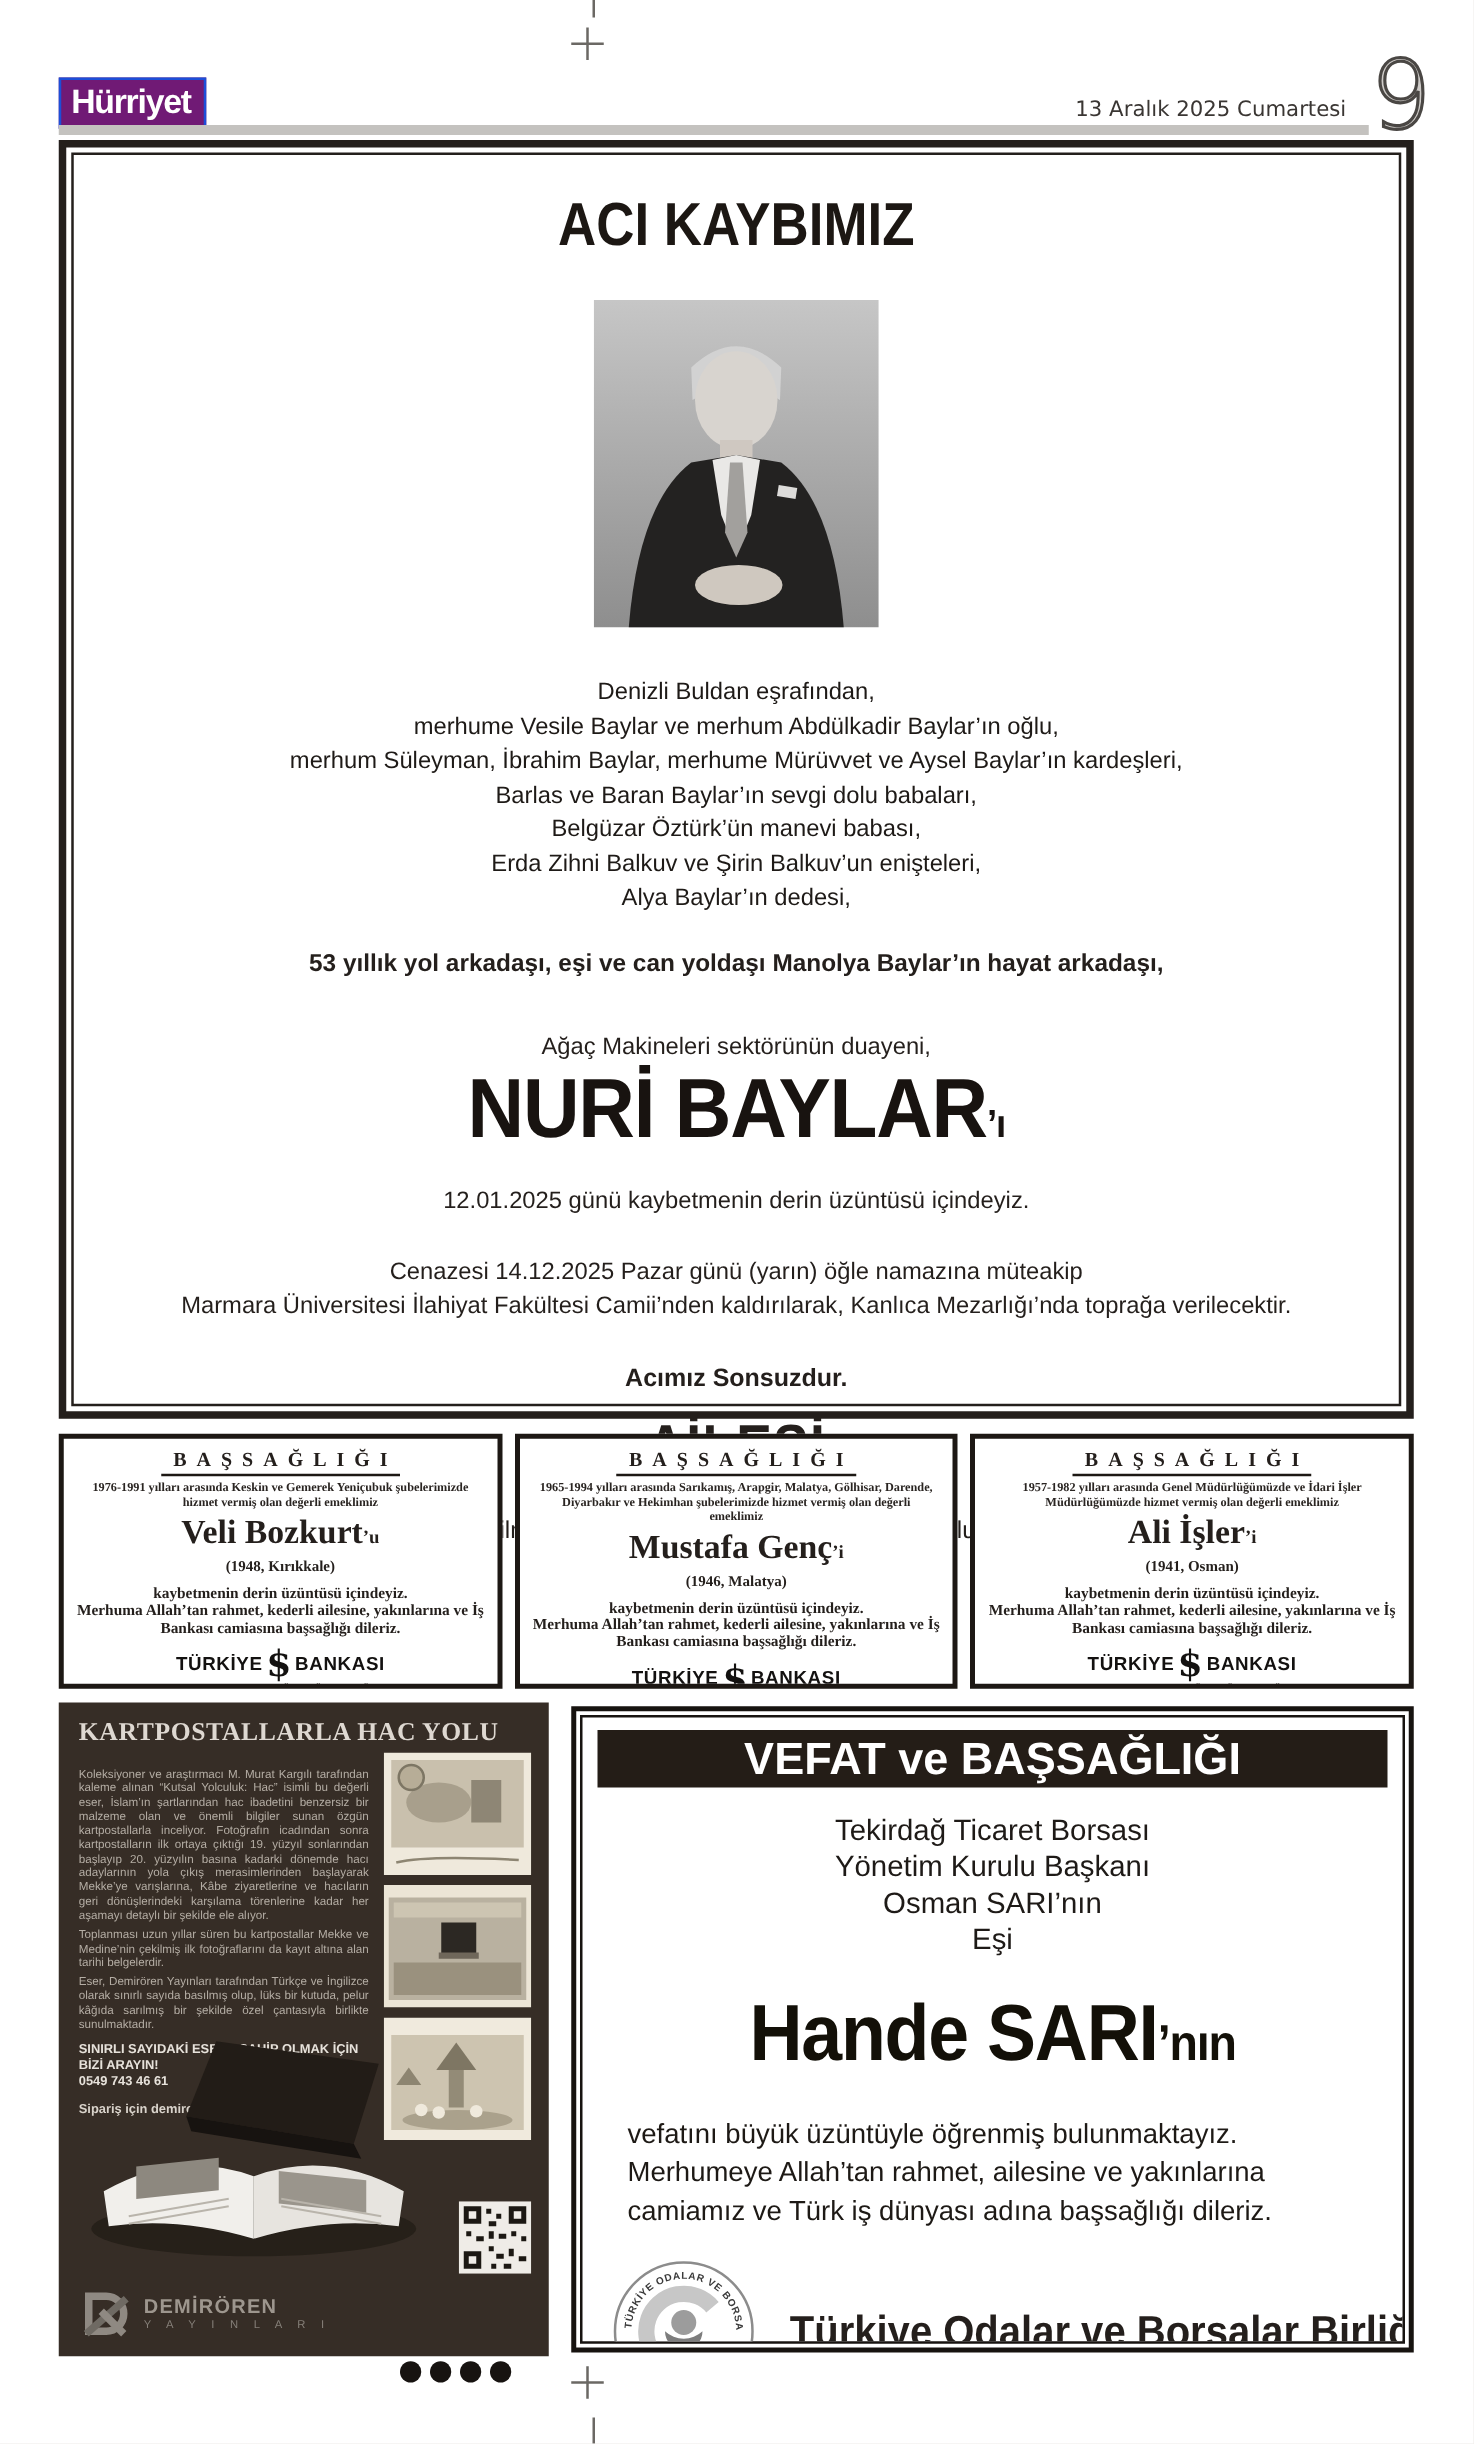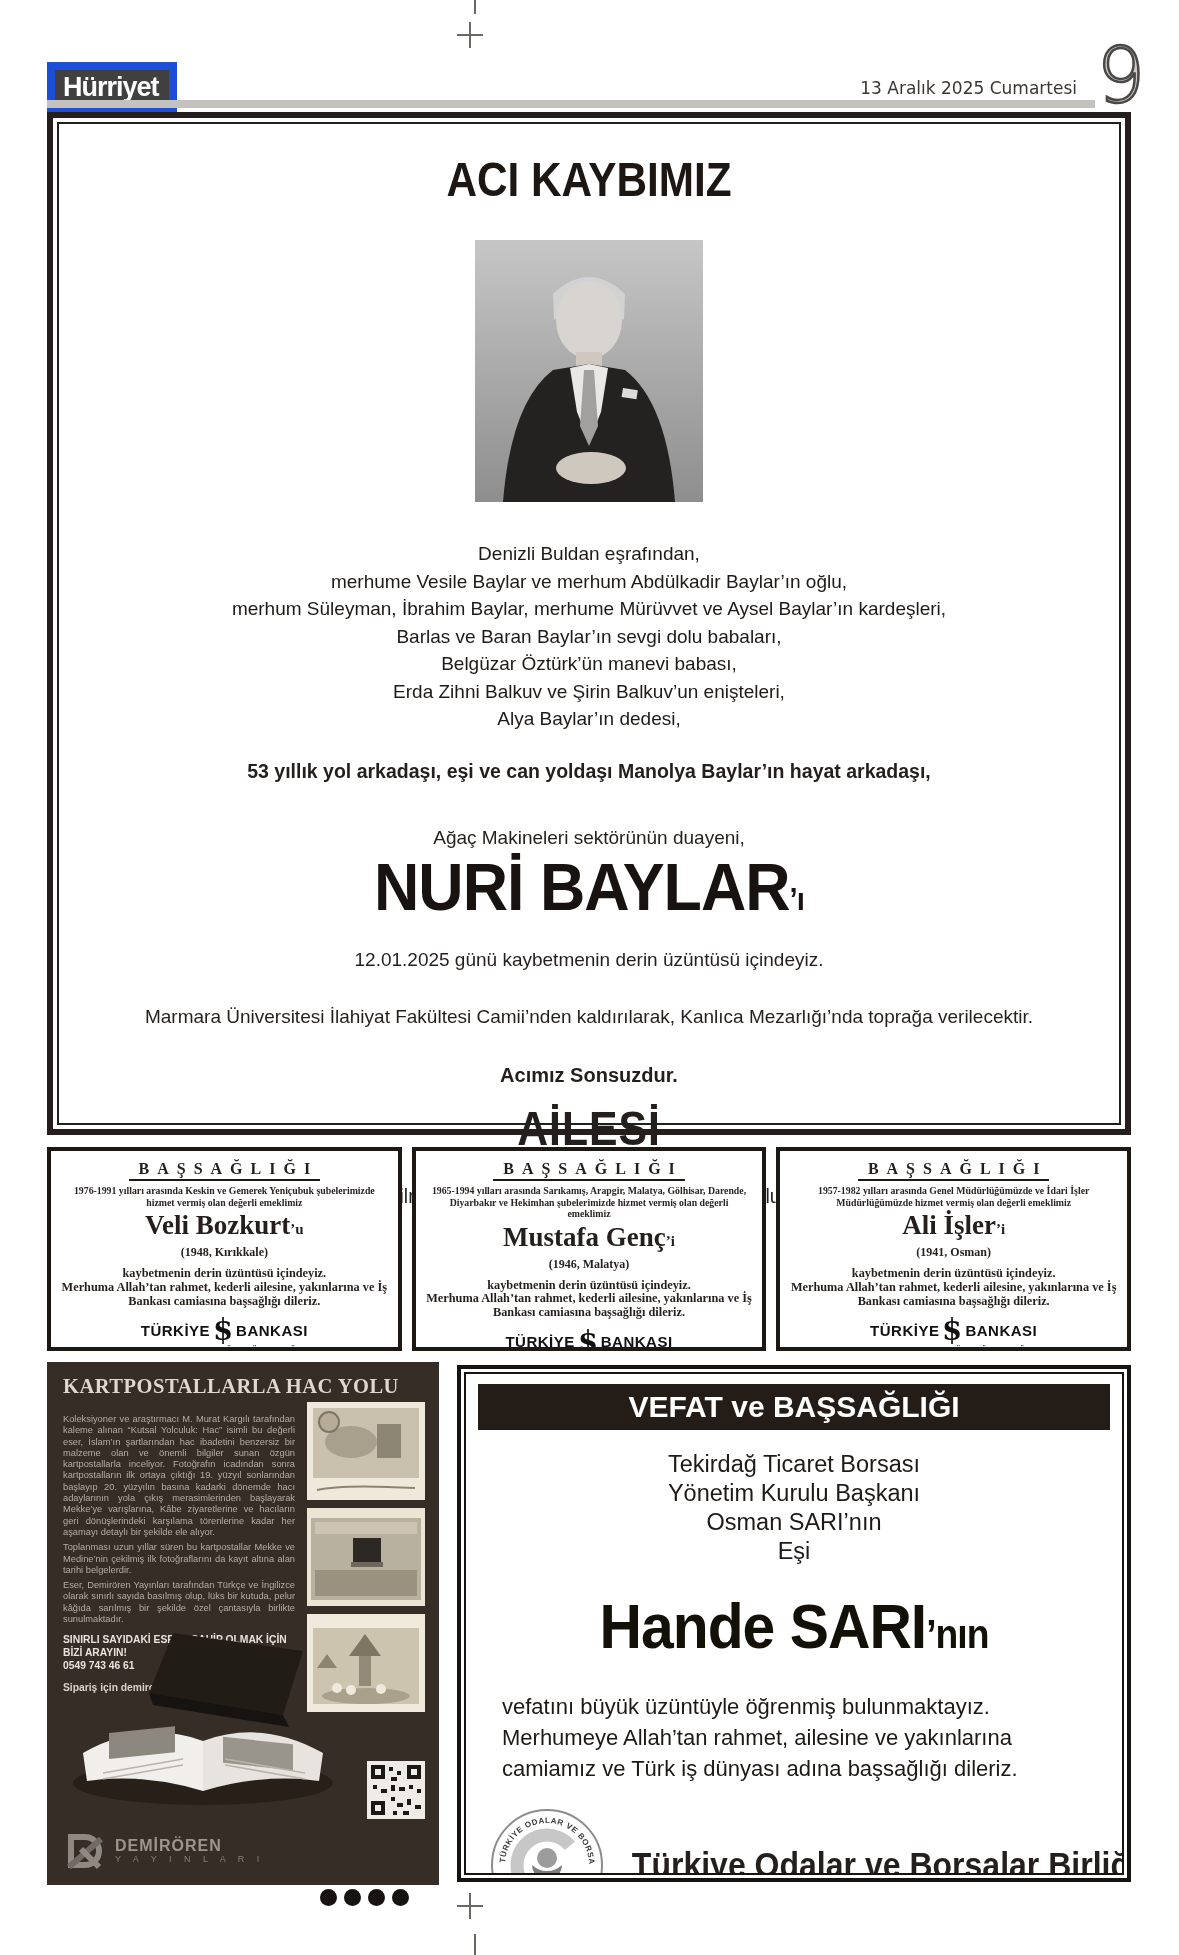--- a/index.html
+++ b/index.html
@@ -8,23 +8,23 @@
 
   
   .regline{position:absolute;width:2px;background:#6b6864;}
   .regcross{position:absolute;width:26px;height:26px;}
   .regcross::before,.regcross::after{content:"";position:absolute;background:#6b6864;}
   .regcross::before{left:12px;top:0;width:2px;height:26px;}
   .regcross::after{left:0;top:12px;width:26px;height:2px;}
 
   
   .header{position:absolute;left:47px;right:40px;top:60px;height:42px;}
-  .masthead{position:absolute;left:0;top:2px;background:#404040;color:#fff;
+  .masthead{position:absolute;left:0;top:2px;background:#701a75;color:#fff;
             font-weight:bold;font-size:27px;letter-spacing:-1px;padding:2px 10px 4px 8px;
-            border:8px solid #1d4ed8;font-family:"Liberation Sans",sans-serif;}
+            border:2px solid #1d4ed8;font-family:"Liberation Sans",sans-serif;}
   .pagedate{position:absolute;right:62px;bottom:4px;font-size:17px;color:#3a3633;
             font-family:"DejaVu Sans",sans-serif;}
   .pagenum{position:absolute;right:-6px;top:-22px;font-size:76px;line-height:76px;
            font-family:"DejaVu Sans",sans-serif;font-weight:200;color:#cfccc9;
            -webkit-text-stroke:2.5px #4a4744;}
   .grayrule{position:absolute;left:47px;width:1048px;top:100px;height:8px;background:#c4c2bf;}
 
   
   .main-obit{position:absolute;left:47px;top:112px;width:1084px;height:1023px;
              border:6px solid #241f1c;box-sizing:border-box;padding:4px;}
@@ -89,21 +89,21 @@
   .pub-name{color:#9d968e;font-weight:bold;font-size:16px;letter-spacing:1px;line-height:16px;}
   .pub-sub{color:#857f78;font-size:9px;letter-spacing:5px;line-height:11px;}
 
   
   .tobb-box{position:absolute;left:410px;top:3px;width:674px;height:517px;
             border:4px solid #171310;box-sizing:border-box;padding:3px;background:#fff;}
   .tobb-inner{border:2px solid #171310;width:100%;height:100%;box-sizing:border-box;
               text-align:center;overflow:hidden;}
   .tobb-bar{margin:10px 12px 0;height:46px;background:#241d17;color:#fff;
             display:flex;align-items:center;justify-content:center;
-            font-size:30px;font-weight:800;letter-spacing:0px;}
+            font-size:36px;font-weight:800;letter-spacing:0px;}
   .tobb-lines{margin-top:20px;font-size:23.5px;line-height:29px;color:#1e1a17;}
   .tobb-name{margin-top:26px;font-size:60px;font-weight:800;letter-spacing:-1px;
              transform:scale(0.98,1.06);color:#131008;}
   .tobb-name .sfx{font-size:38px;}
   .tobb-body{margin:30px 36px 0;font-size:22px;line-height:31px;text-align:left;color:#1d1915;}
   .tobb-logo-row{margin:24px 24px 0;display:flex;align-items:center;gap:20px;}
   .tobb-logo{width:114px;height:114px;flex:0 0 auto;display:block;}
   .tobb-org{font-size:33px;font-weight:800;transform:scale(0.97,1.05);white-space:nowrap;}
 
   
@@ -160,20 +160,21 @@
       </div>
 
       <div class="spouse">53 yıllık yol arkadaşı, eşi ve can yoldaşı Manolya Baylar’ın hayat arkadaşı,</div>
       <div class="sector">Ağaç Makineleri sektörünün duayeni,</div>
 
       <div class="bigname"><span>NURİ BAYLAR</span><span class="sfx">’ı</span></div>
 
       <div class="lossline">12.01.2025 günü kaybetmenin derin üzüntüsü içindeyiz.</div>
 
       <div class="funeral">
+        <div>Cenazesi 14.12.2025 Pazar günü (yarın) öğle namazına müteakip</div>
         <div>Marmara Üniversitesi İlahiyat Fakültesi Camii’nden kaldırılarak, Kanlıca Mezarlığı’nda toprağa verilecektir.</div>
       </div>
 
       <div class="sorrow">Acımız Sonsuzdur.</div>
       <div class="family">AİLESİ</div>
       <div class="noteline">Not: Çelenk gönderilmemesi, arzu edenlerin TEV’e bağışta bulunmaları rica olunur.</div>
     </div>
   </section>
 
   <section class="cond-row">

